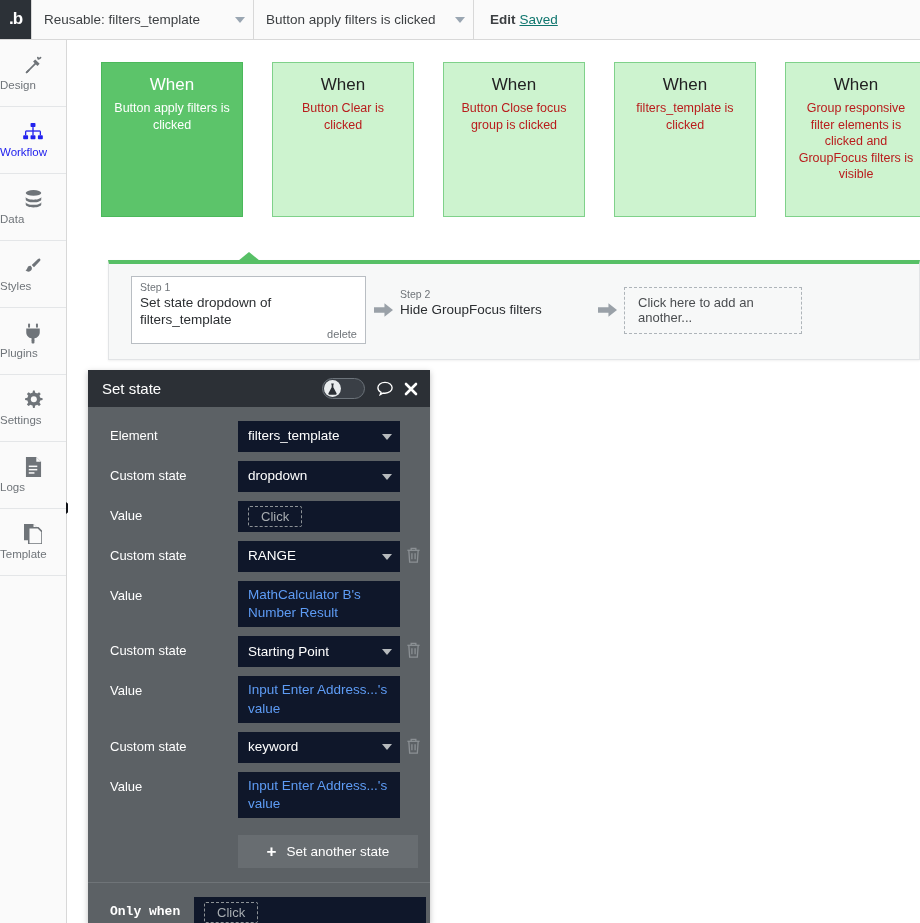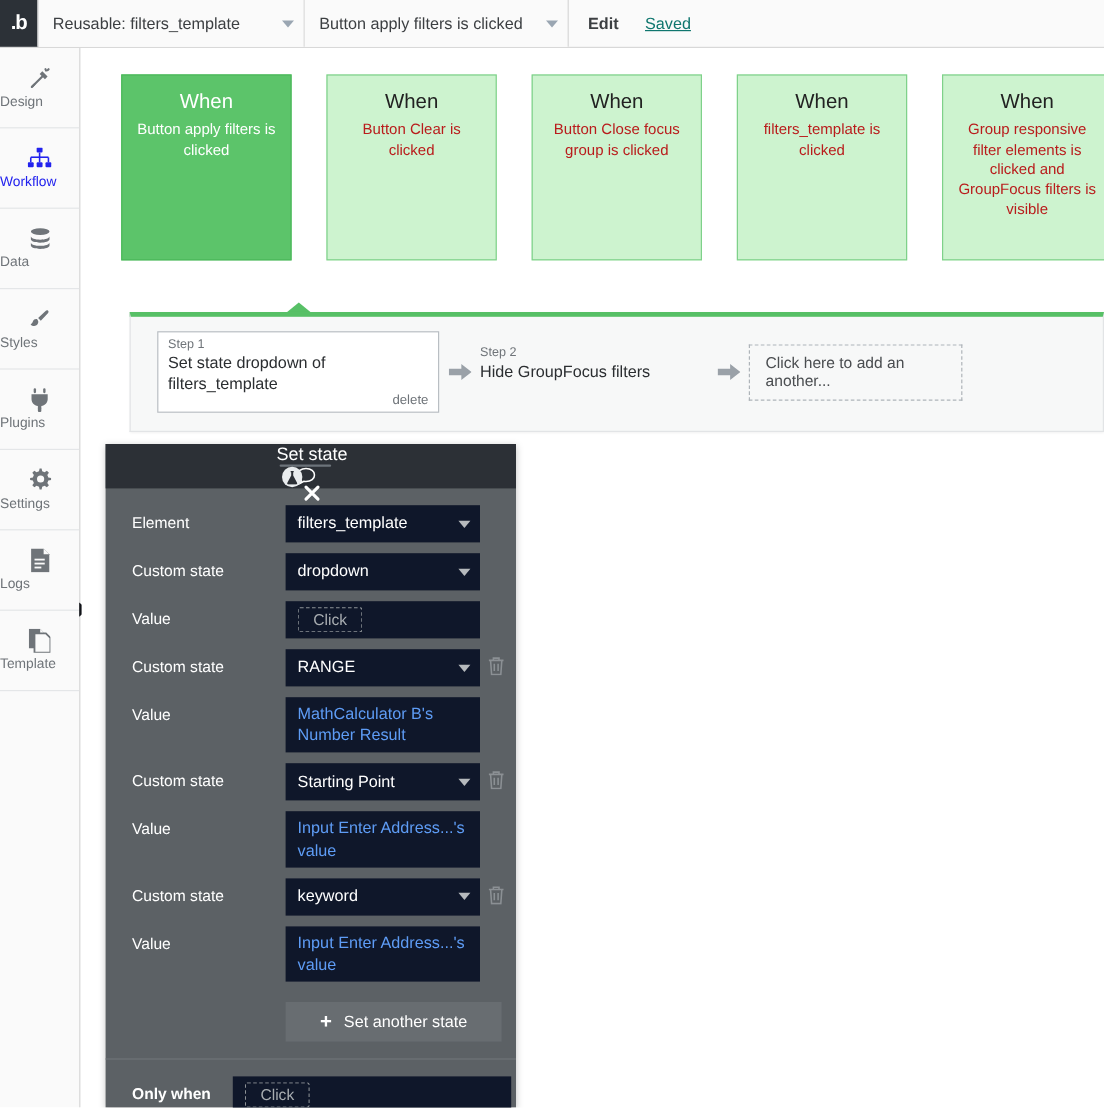--- a/index.html
+++ b/index.html
@@ -68,21 +68,21 @@
     width: 0; height: 0;
     border-left: 5px solid transparent;
     border-right: 5px solid transparent;
     border-top: 6px solid #9aa6b2;
     margin-left: 10px;
     flex: none;
   }
   .tb-actions {
     display: flex;
     align-items: center;
-    gap: 22px;
+    gap: 4px;
     padding-left: 16px;
   }
   .tb-edit {
     font-size: 13.5px;
     color: #3c3f42;
     font-weight: bold;
     cursor: pointer;
   }
   .tb-saved {
     font-size: 13.5px;
@@ -263,21 +263,20 @@
     background: #5c6165;
     box-shadow: 0 2px 6px rgba(0,0,0,.25);
   }
   .pp-header {
     height: 37px;
     background: #2c3036;
     display: flex;
     align-items: center;
     padding: 0 12px 0 14px;
     cursor: move;
-    flex-direction: column;
   }
   .pp-title {
     flex: 1;
     font-size: 15px;
     color: #ffffff;
   }
   .pp-toggle {
     width: 43px; height: 21px;
     border-radius: 11px;
     border: 1px solid #6c737a;
@@ -393,20 +392,21 @@
     margin: 0;
   }
   .pp-row.onlywhen {
     margin-top: 14px;
     padding-left: 22px;
     margin-bottom: 0;
   }
   .pp-row.onlywhen .pp-label {
     width: 84px;
     font-weight: bold;
+    font-family: Liberation Mono, monospace;
   }
 </style>
 </head>
 <body>
 
 <div id="app">
 
   <div class="topbar">
     <div class="logo-cell">
       <span class="logo-mark">.b</span>

